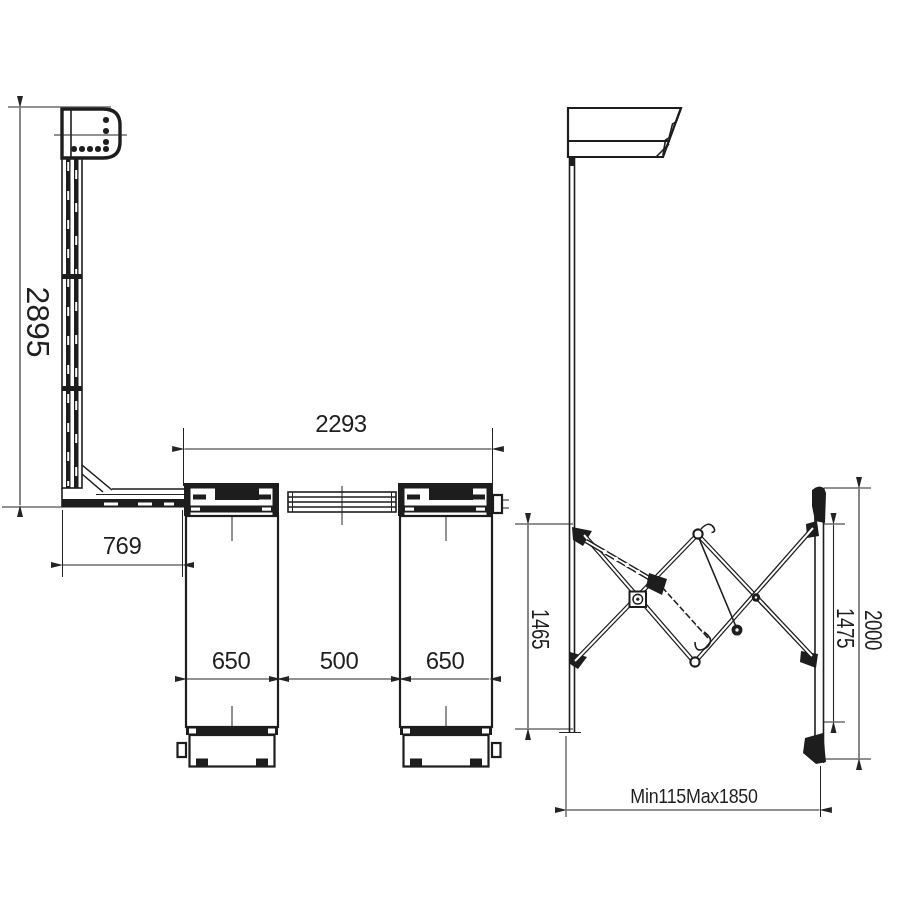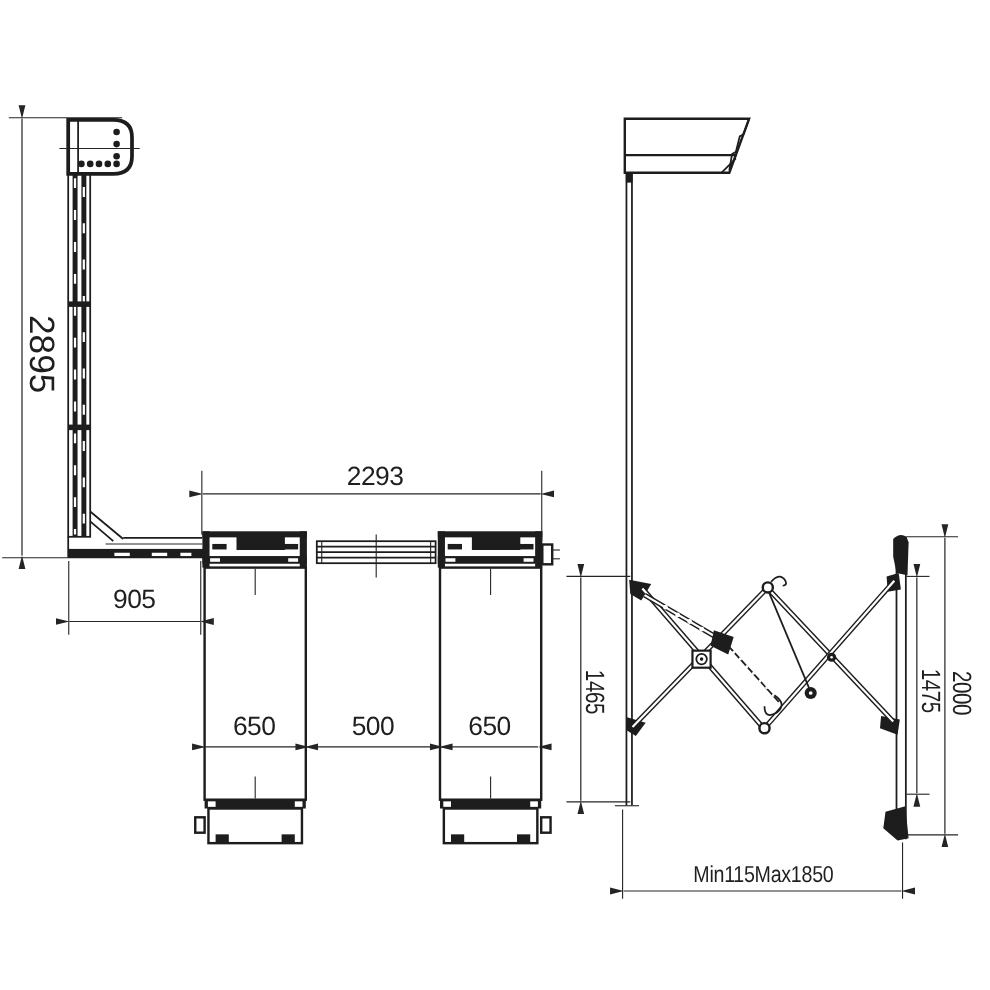--- a/index.html
+++ b/index.html
@@ -243,23 +243,23 @@
     <g>
       <line class="thin" x1="566" y1="736" x2="566" y2="817"></line>
       <line class="thin" x1="820.5" y1="766" x2="820.5" y2="817"></line>
       <line class="dim" x1="567" y1="810" x2="819.5" y2="810" marker-start="url(#ar)" marker-end="url(#ar)"></line>
     </g>
   </g>
 </svg>
 
 <div class="lbl v f32" style="left:38px;top:322px;">2895</div>
 
-<div class="lbl f24" style="left:122px;top:546px;">905</div>
-
-<div class="lbl f24" style="left:341px;top:434px;">2293</div>
+<div class="lbl f24" style="left:122px;top:546px;">769</div>
+
+<div class="lbl f24" style="left:341px;top:424px;">2293</div>
 
 <div class="lbl f24" style="left:231px;top:661px;">650</div>
 
 <div class="lbl f24" style="left:339px;top:661px;">500</div>
 
 <div class="lbl f24" style="left:445px;top:661px;">650</div>
 
 <div class="lbl vc f24" style="left:540px;top:629px;">1465</div>
 
 <div class="lbl vc f24" style="left:845px;top:628px;">1475</div>

